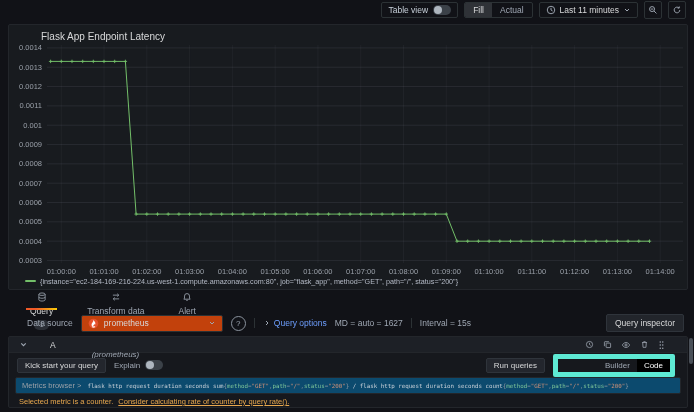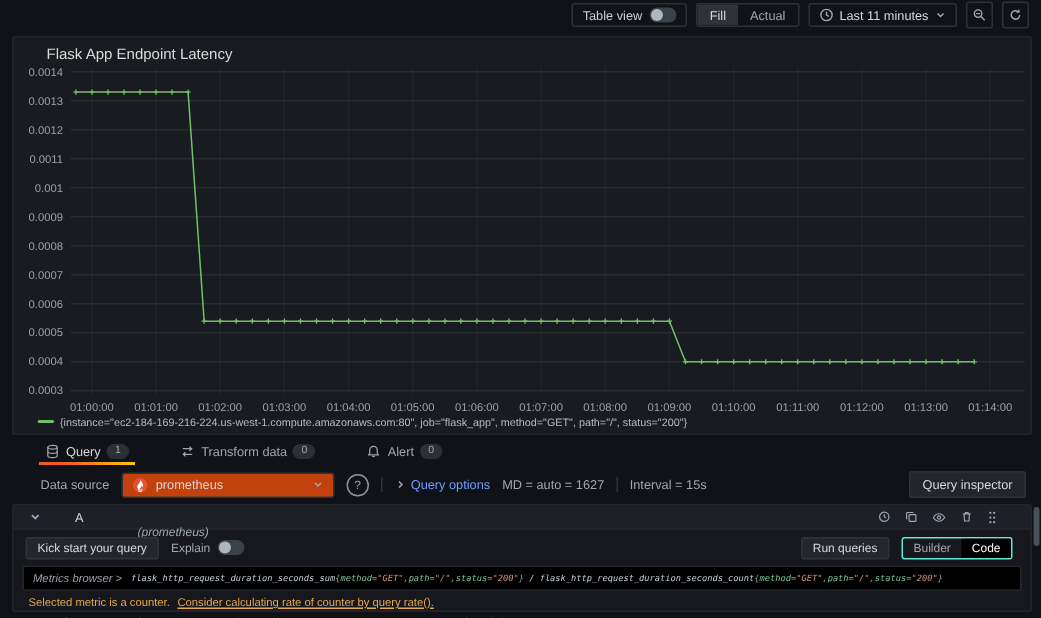--- a/index.html
+++ b/index.html
@@ -15,28 +15,28 @@
   .switch::after{content:"";position:absolute;left:1px;top:1px;width:8px;height:8px;border-radius:50%;background:#aeb6bf;}
   .seg-group{display:flex;border:1px solid #2c3235;border-radius:2px;overflow:hidden;}
   .seg{padding:2px 8px;color:#9fa7b3;}
   .seg.active{background:#2f3237;color:#d8d9da;}
   .tp-btn{display:flex;align-items:center;gap:4px;border:1px solid #2c3235;border-radius:2px;padding:2px 6px;color:#d8d9da;}
   .icon-btn{width:16px;height:16px;border:1px solid #2c3235;border-radius:2px;display:flex;
             align-items:center;justify-content:center;color:#9fa7b3;background:transparent;}
   
   .panel{position:absolute;left:8px;top:24px;width:678px;height:264px;background:#181b1f;
          border:1px solid #23262b;border-radius:2px;}
-  .panel-title{position:absolute;left:22px;top:6px;font-size:10px;font-weight:500;color:#d8d9da;}
+  .panel-title{position:absolute;left:32px;top:6px;font-size:10px;font-weight:500;color:#d8d9da;}
   .legend-row{position:absolute;left:16px;right:8px;top:250px;height:12px;display:flex;align-items:center;
               gap:4px;font-size:7.2px;color:#b4bac6;white-space:nowrap;overflow:hidden;}
   .dash{width:11px;height:2px;border-radius:1px;background:#73bf69;}
   
   .tabs{position:absolute;left:0;top:292px;right:0;height:18px;display:flex;align-items:stretch;
         padding-left:26px;gap:26px;font-size:8.5px;}
-  .tab{display:flex;align-items:center;gap:4px;position:relative;padding:0 4px;color:#9fa7b3;}
+  .tab{display:flex;align-items:center;gap:4px;position:relative;padding:0 4px;color:#9fa7b3;flex-direction:column;}
   .tab.active{color:#d8d9da;}
   .tab.active::after{content:"";position:absolute;left:0;right:0;bottom:0;height:2px;
         background:linear-gradient(90deg,#f05a28 30%,#fbca0a 99%);}
   .badge{min-width:7px;padding:0 4px;height:10px;line-height:10px;border-radius:6px;background:#2b2f36;
          color:#9fa7b3;font-size:7px;text-align:center;}
   
   .ds-row{position:absolute;left:0;top:314px;right:0;height:18px;display:flex;align-items:center;
           padding-left:27px;gap:8px;font-size:8.5px;}
   .ds-picker{display:flex;align-items:center;gap:5px;background:#c2410c;border:1px solid #2c3235;
              border-radius:2px;padding:2px 6px;width:128px;color:#d8d9da;}
@@ -53,25 +53,25 @@
          border:1px solid #23262b;border-radius:2px;}
   .q-header{height:15px;display:flex;align-items:center;padding:0 10px;background:#1d2026;
             border-bottom:1px solid #23262b;font-size:8.5px;}
   .refid{color:#d8d9da;margin-left:22px;font-weight:500;}
   .ds-hint{color:#9fa7b3;font-style:italic;margin-left:36px;font-size:8px;margin-top:20px;}
   .hdr-icons{margin-left:auto;display:flex;align-items:center;gap:9px;margin-right:12px;color:#9fa7b3;}
   .kick-row{height:18px;display:flex;align-items:center;gap:8px;padding:3px 8px 0 8px;}
   .btn-sec{background:#23262d;border:1px solid #2f343b;border-radius:2px;padding:2px 7px;color:#d8d9da;font-size:8px;}
   .explain{display:flex;align-items:center;gap:5px;color:#9fa7b3;font-size:8px;}
   .right-controls{margin-left:auto;display:flex;align-items:center;gap:8px;margin-right:4px;}
-  .bc-group{display:flex;border:1px solid #5eead4;border-radius:2px;overflow:hidden;font-size:8px;}
+  .bc-group{display:flex;border:5px solid #5eead4;border-radius:2px;overflow:hidden;font-size:8px;padding-left:40px;}
   .bc{padding:2px 7px;color:#9fa7b3;}
   .bc.active{background:#000000;color:#fff;}
-  .code-row{height:15px;margin:3px 6px 0 6px;display:flex;align-items:center;background:#000000;
-            border:1px solid #23262b;border-radius:2px;overflow:hidden;font-style:italic;}
+  .code-row{height:15px;margin:3px 6px 0 6px;display:flex;align-items:center;background:#0c4a6e;
+            border:1px solid #23262b;border-radius:2px;overflow:hidden;}
   .mb-label{padding:1px 6px;color:#9aa0a7;font-size:7.5px;white-space:nowrap;}
   .expr{flex:1;font-family:"DejaVu Sans Mono","Liberation Mono",monospace;font-size:5.8px;
         white-space:nowrap;overflow:hidden;color:#c9d1d9;}
   .tok-metric{color:#c9d1d9}.tok-punct{color:#8d96a0}.tok-operator{color:#c9d1d9}
   .tok-label{color:#7ec699}.tok-string{color:#ce9178}
   .warn-row{padding:3px 10px 0 10px;font-size:7.5px;color:#e8a84e;white-space:nowrap;overflow:hidden;}
   .warn-link{color:#e8a84e;text-decoration:underline;margin-left:3px;}
   .opts-row{display:flex;align-items:center;gap:12px;padding:4px 10px 0 12px;font-size:7.5px;color:#9fa7b3;}
   .opts-title{display:flex;align-items:center;gap:3px;color:#d8d9da;}
   .scroll-thumb{position:absolute;right:1px;top:338px;width:4px;height:26px;background:#4a5058;border-radius:2px;}

